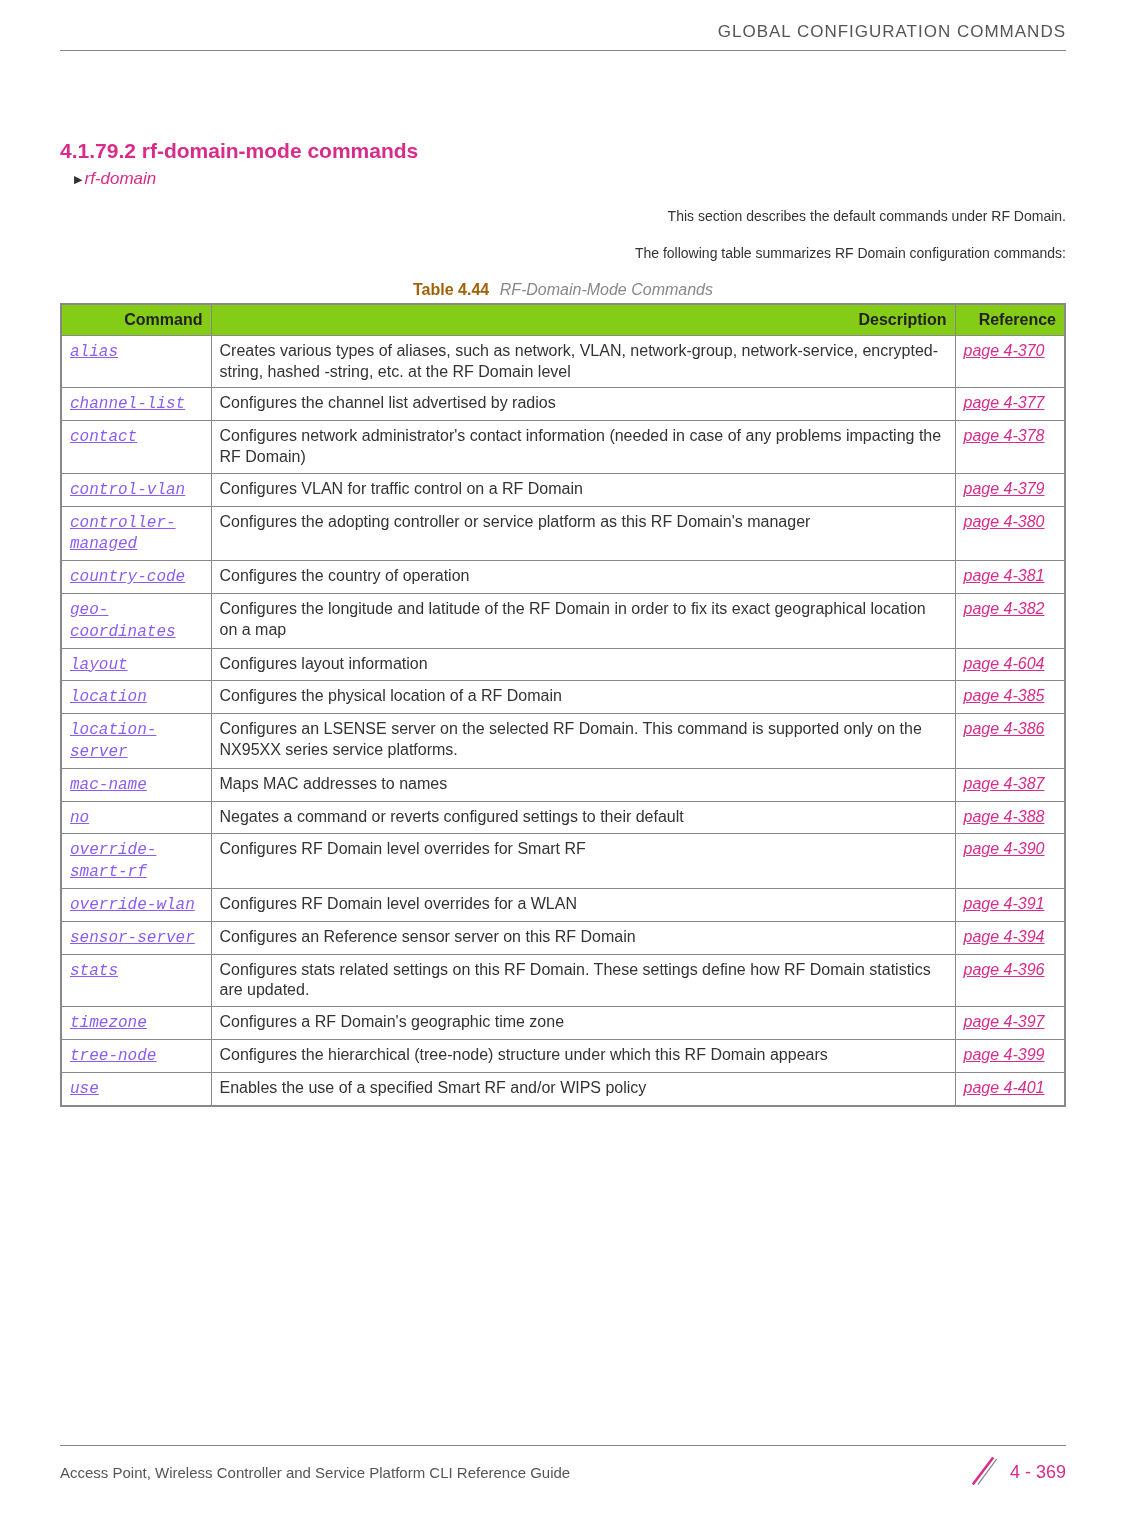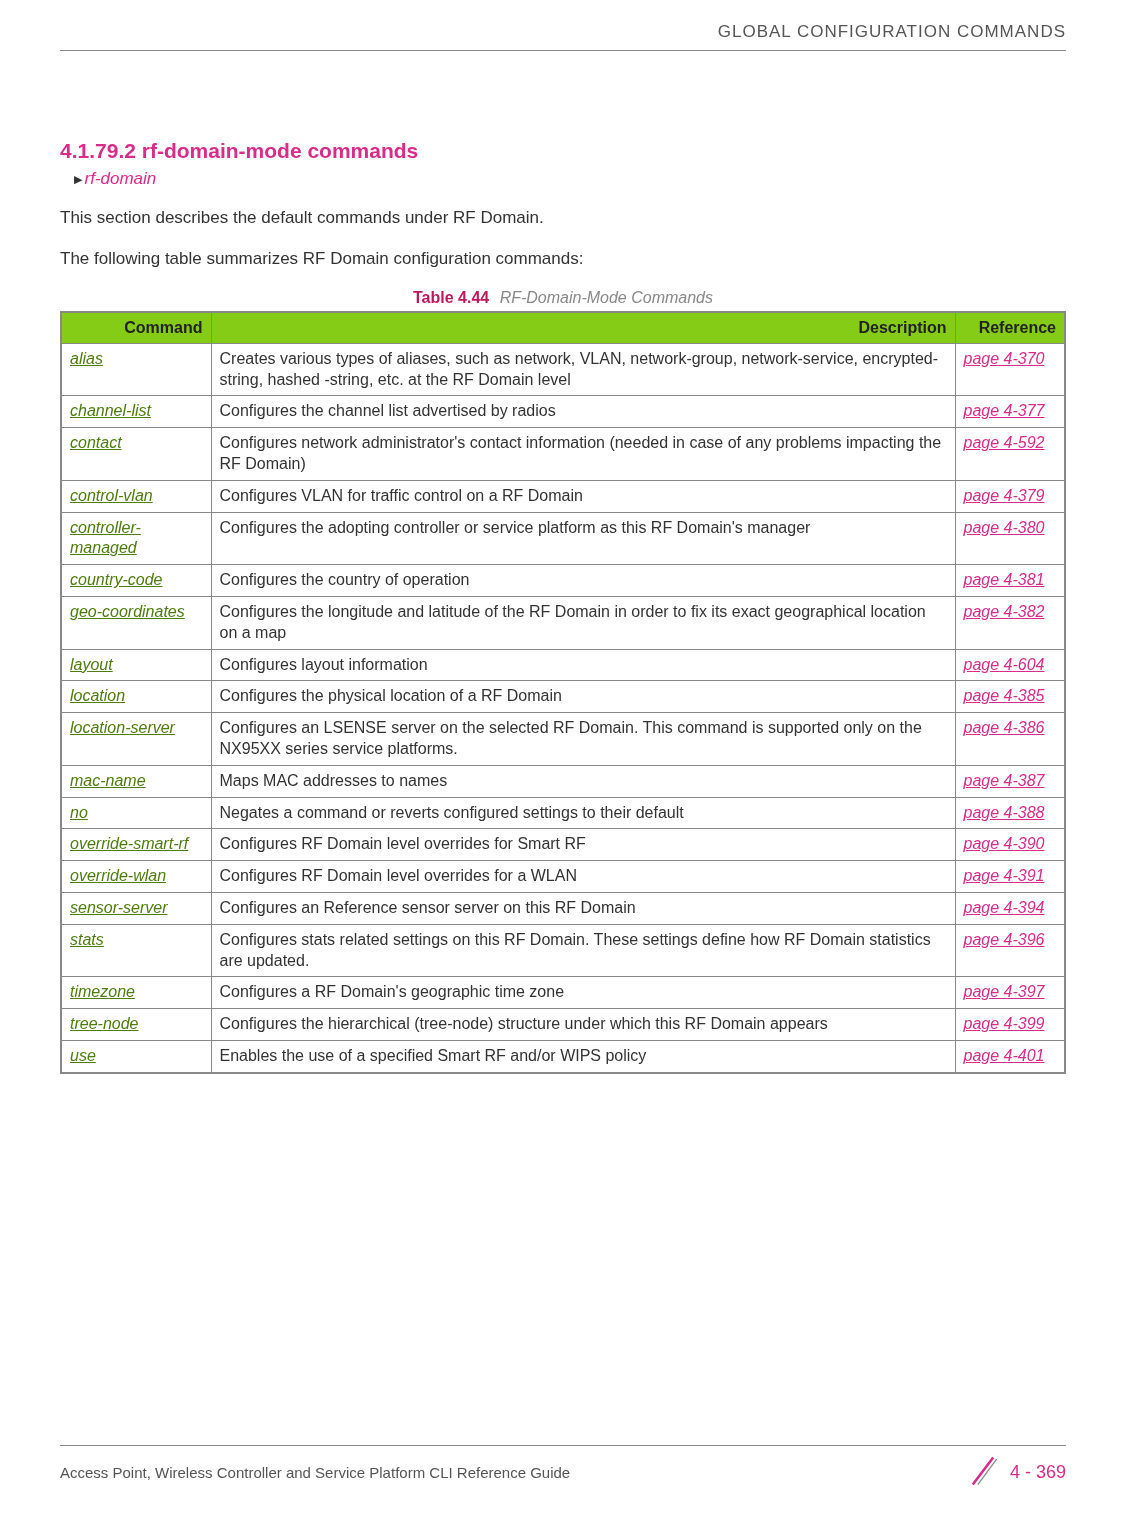--- a/index.html
+++ b/index.html
@@ -46,33 +46,34 @@
       font-size: 11px;
       margin-right: 2px;
     }
     .breadcrumb a {
       color: #d92b8a;
       font-style: italic;
       font-size: 17px;
       text-decoration: none;
     }
     .body-text {
-      font-size: 17px;
+      font-size: 14px;
       color: #333;
       margin-bottom: 18px;
       line-height: 1.35;
+      text-align: right;
     }
     .table-caption {
       text-align: center;
       font-size: 16px;
       margin-bottom: 4px;
     }
     .table-caption .caption-label {
       font-weight: bold;
-      color: #be185d;
+      color: #a16207;
     }
     .table-caption .caption-title {
       font-style: italic;
       color: #888;
       margin-left: 6px;
     }
     table.commands {
       width: 100%;
       border-collapse: collapse;
       font-size: 16px;
@@ -104,22 +105,23 @@
     table.commands th:nth-child(2),
     table.commands td:nth-child(2) {
       border-right: 1px solid #888;
     }
     table.commands th:nth-child(3),
     table.commands td:nth-child(3) {
       border-right: 2px solid #888;
       width: 110px;
     }
     .cmd {
-      color: #4d7c0f;
-      font-style: italic;
+      color: #8b5cf6;
+      font-style: italic;
+      font-family: Liberation Mono, monospace;
     }
     .page-ref {
       color: #d92b8a;
       font-style: italic;
     }
     .footer {
       position: absolute;
       bottom: 24px;
       left: 60px;
       right: 60px;
@@ -185,21 +187,21 @@
           <td><a href="#" class="page-ref">page 4-370</a></td>
         </tr>
         <tr>
           <td><a href="#" class="cmd">channel-list</a></td>
           <td>Configures the channel list advertised by radios</td>
           <td><a href="#" class="page-ref">page 4-377</a></td>
         </tr>
         <tr>
           <td><a href="#" class="cmd">contact</a></td>
           <td>Configures network administrator's contact information (needed in case of any problems impacting the RF Domain)</td>
-          <td><a href="#" class="page-ref">page 4-592</a></td>
+          <td><a href="#" class="page-ref">page 4-378</a></td>
         </tr>
         <tr>
           <td><a href="#" class="cmd">control-vlan</a></td>
           <td>Configures VLAN for traffic control on a RF Domain</td>
           <td><a href="#" class="page-ref">page 4-379</a></td>
         </tr>
         <tr>
           <td><a href="#" class="cmd">controller-managed</a></td>
           <td>Configures the adopting controller or service platform as this RF Domain's manager</td>
           <td><a href="#" class="page-ref">page 4-380</a></td>

